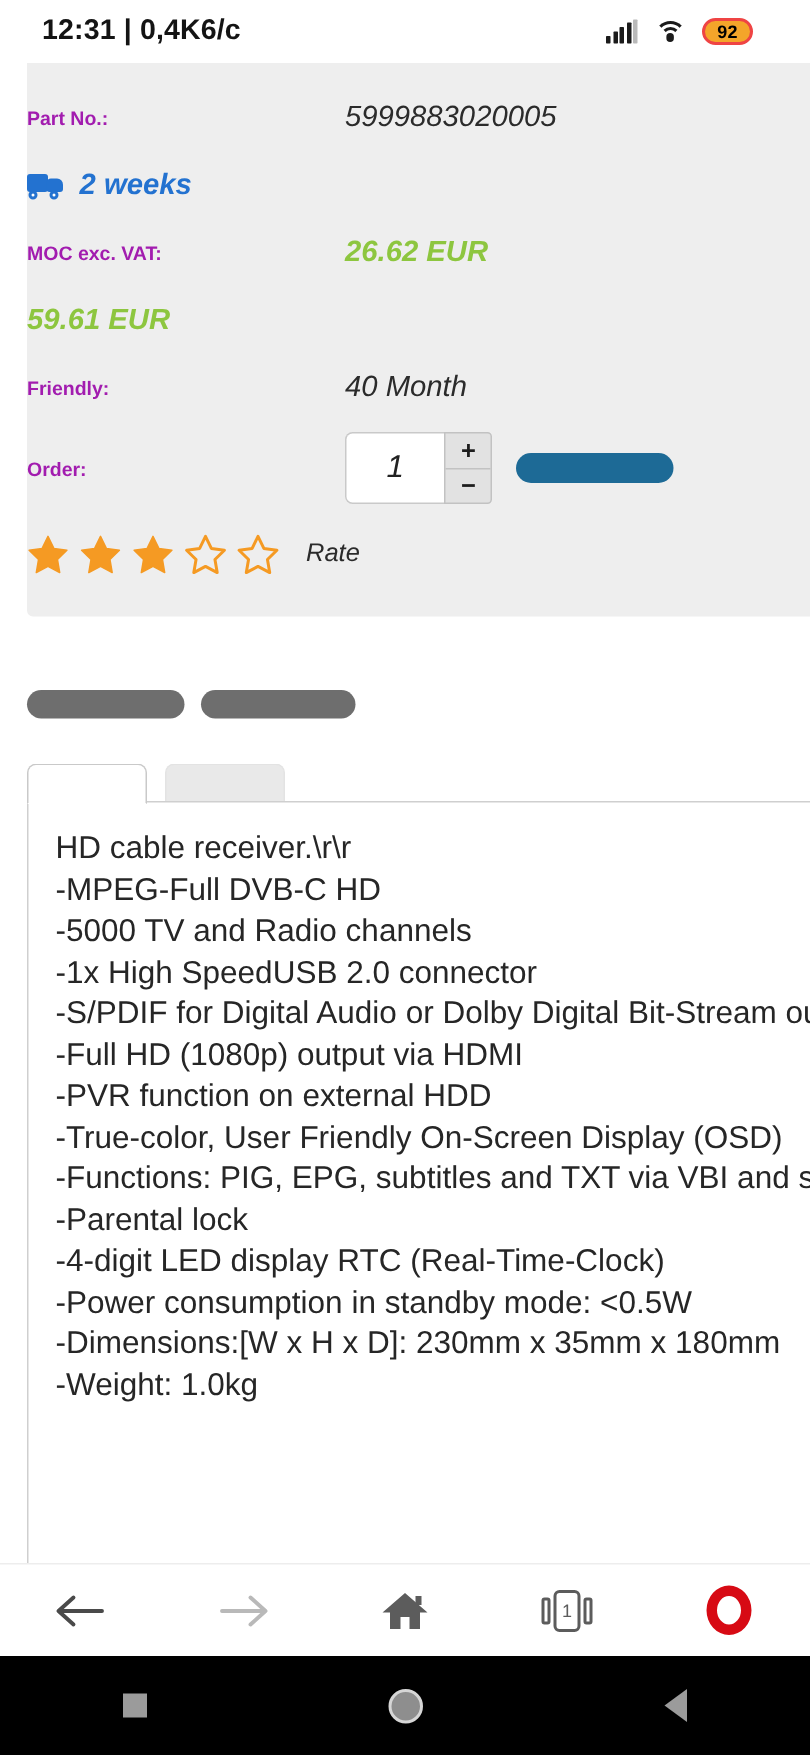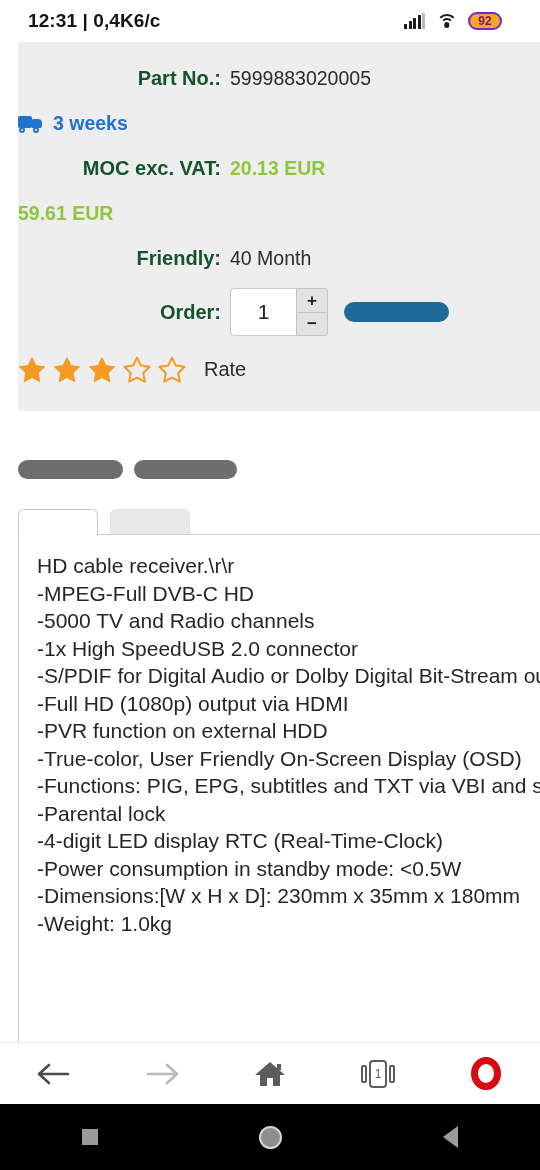--- a/index.html
+++ b/index.html
@@ -28,44 +28,44 @@
   .sig-bars i:nth-child(5){height:16px; background:#b9b9b9;}
   .wifi{ position:relative; width:21px; height:16px;}
   .wifi span{ position:absolute; left:50%; transform:translateX(-50%); border:2.1px solid #1b1b1b;
               border-bottom-color:transparent; border-left-color:transparent; border-right-color:transparent;
               border-radius:50%;}
   .wifi span:nth-child(1){ width:21px; height:21px; top:1px;}
   .wifi span:nth-child(2){ width:13px; height:13px; top:5px;}
   .wifi span:nth-child(3){ width:5.5px; height:5.5px; top:9px; border-color:#1b1b1b; border-radius:50%;
                            background:#1b1b1b;}
   .battery{
-    min-width:34px; height:18px; border:2px solid #6d28d9; border-radius:9px;
-    background:#f4a52a; color:#701a75; font-size:12px; font-weight:bold;
+    min-width:34px; height:18px; border:2px solid #ef4444; border-radius:9px;
+    background:#f4a52a; color:#000000; font-size:12px; font-weight:bold;
     display:flex; align-items:center; justify-content:center; padding:0 5px;
     letter-spacing:.2px;
   }
 
   
   #web-content{
     position:absolute; top:42px; left:0; width:540px; height:1000px;
     background:#ffffff; overflow:hidden;
   }
 
   
   #info-panel{
     position:absolute; top:0; left:18px; width:640px;
     background:#eeeeee; border-radius:0 0 4px 4px;
     padding:14px 0 16px 0;
   }
   .info-row{ display:flex; align-items:center; margin:0; height:45px; }
   .info-label{
-    width:212px; text-align:right; padding-right:9px;
-    font-size:20px; font-weight:bold; color:#14532d; white-space:nowrap;
-  }
-  .info-value{ font-size:19.5px; color:#2b2b2b; white-space:nowrap; display:flex; align-items:center;}
+    width:212px; padding-right:9px;
+    font-size:13px; font-weight:bold; color:#a21caf; white-space:nowrap;
+  }
+  .info-value{ font-size:19.5px; color:#2b2b2b; white-space:nowrap; display:flex; align-items:center;font-style:italic;}
   .v-blue{ color:#2372d0; font-weight:bold; }
   .v-green{ color:#8dc63f; font-weight:bold; }
 
   .truck{ position:relative; width:26px; height:18px; margin-right:9px; flex:none;}
   .truck .body{ position:absolute; left:0; top:1px; width:14px; height:12px; background:#2372d0; border-radius:2px;}
   .truck .cab{ position:absolute; left:13px; top:4px; width:11px; height:9px; background:#2372d0;
                border-radius:3px 4px 2px 2px;}
   .truck .w1,.truck .w2{ position:absolute; bottom:0; width:6px; height:6px; border-radius:50%;
                background:#fff; border:2px solid #2372d0;}
   .truck .w1{ left:1px;} .truck .w2{ left:15px;}
@@ -87,21 +87,21 @@
     font-size:17px; color:#1d1d1d; font-weight:bold; line-height:1;
   }
   .qty-spin .up{ border-bottom:1px solid #c2c2c2; }
   .cart-btn{
     width:105px; height:20px; background:#1d6a96; border-radius:12px; margin-left:16px; align-self:center;
   }
 
   
   .rating-row{ height:52px; }
   .stars{ display:flex; gap:7px; align-items:center; margin-right:18px;}
-  .rate-text{ font-size:20px; color:#2b2b2b; }
+  .rate-text{ font-size:17px; color:#2b2b2b; }
 
   
   #pill-row{ position:absolute; top:418px; left:18px; display:flex; gap:11px;}
   .pill{ height:19px; background:#6e6e6e; border-radius:10px; }
   .pill.p1{ width:105px; }
   .pill.p2{ width:103px; }
 
   
   #tab-strip{ position:absolute; top:466px; left:18px; width:640px; height:28px; display:flex; align-items:flex-end;}
   .tab{ height:27px; border-radius:6px 6px 0 0; }
@@ -186,27 +186,27 @@
     </div>
 
     <div class="info-row">
       <div class="info-value">
         <span class="truck">
           <span class="body"></span>
             <span class="cab"></span>
             <span class="w1"></span>
             <span class="w2"></span>
         </span>
-        <span class="v-blue">3 weeks</span>
+        <span class="v-blue">2 weeks</span>
       </div>
     </div>
 
     <div class="info-row">
       <div class="info-label">MOC exc. VAT:</div>
-      <div class="info-value v-green">20.13 EUR</div>
+      <div class="info-value v-green">26.62 EUR</div>
     </div>
 
     <div class="info-row">
       <div class="info-value v-green">59.61 EUR</div>
     </div>
 
     <div class="info-row">
       <div class="info-label">Friendly:</div>
       <div class="info-value">40 Month</div>
     </div>

